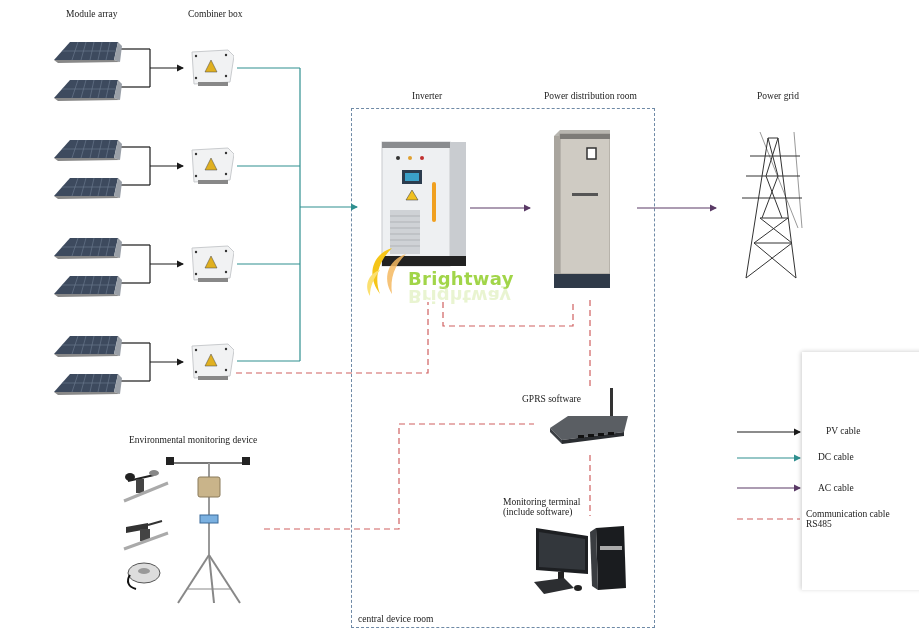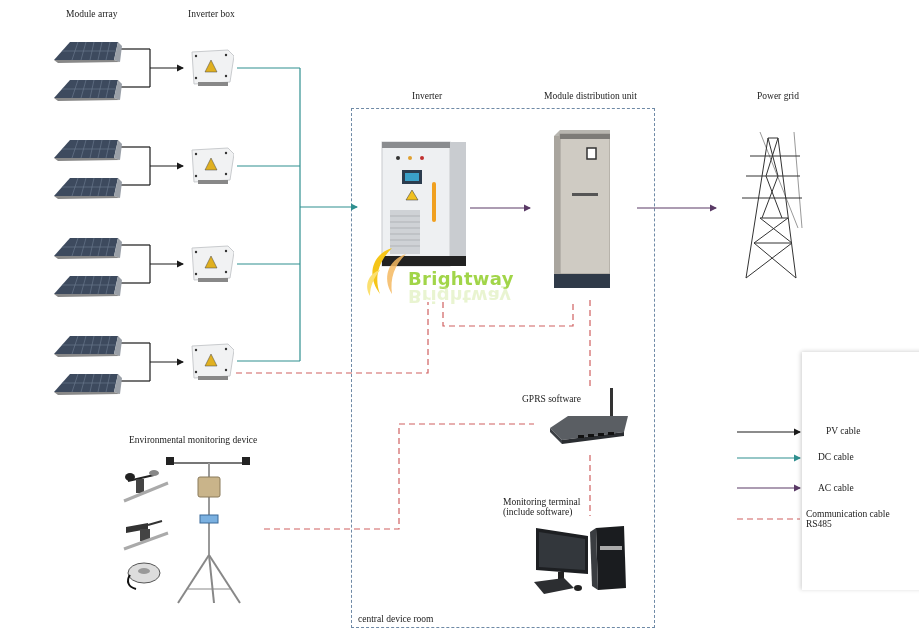--- a/index.html
+++ b/index.html
@@ -74,23 +74,23 @@
   </g>
   <g>
     <path d="M737,432 L800,432" stroke="#1a1a1a" stroke-width="1.2" marker-end="url(#arrK)"></path>
     <path d="M737,458 L800,458" stroke="#2f8f8f" stroke-width="1.2" marker-end="url(#arrT)"></path>
     <path d="M737,488 L800,488" stroke="#5a3a66" stroke-width="1.2" marker-end="url(#arrP)"></path>
     <path d="M737,519 L800,519" stroke="#d06060" stroke-width="1.2" stroke-dasharray="6,4"></path>
   </g>
 </svg>
 
 <div class="lbl" style="left:66px;top:9px;">Module array</div>
-<div class="lbl" style="left:188px;top:9px;">Inverter box</div>
+<div class="lbl" style="left:188px;top:9px;">Combiner box</div>
 <div class="lbl" style="left:412px;top:91px;">Inverter</div>
-<div class="lbl" style="left:544px;top:91px;">Module distribution unit</div>
+<div class="lbl" style="left:544px;top:91px;">Power distribution room</div>
 <div class="lbl" style="left:757px;top:91px;">Power grid</div>
 <div class="lbl" style="left:522px;top:394px;">GPRS software</div>
 <div class="lbl center" style="left:503px;top:497px;width:90px;">
   <div>Monitoring terminal</div>
   <div>(include software)</div>
 </div>
 <div class="lbl" style="left:129px;top:435px;">Environmental monitoring device</div>
 <div class="lbl" style="left:358px;top:614px;">central device room</div>
 
 <div id="arrays">

